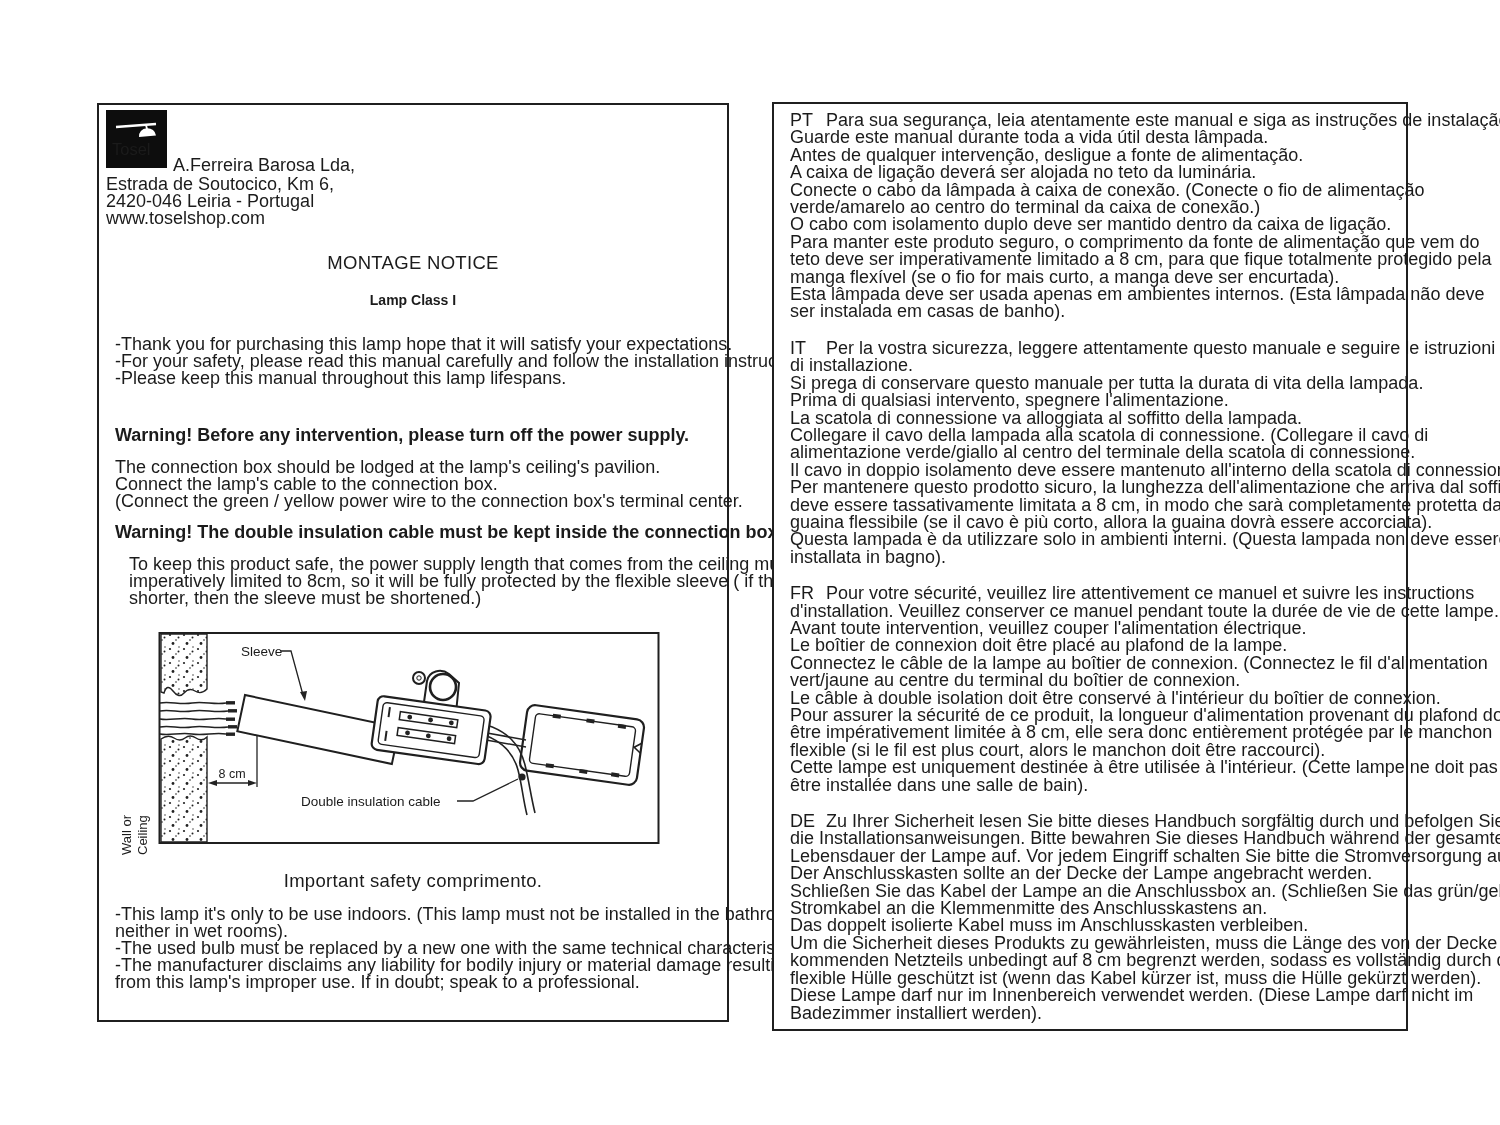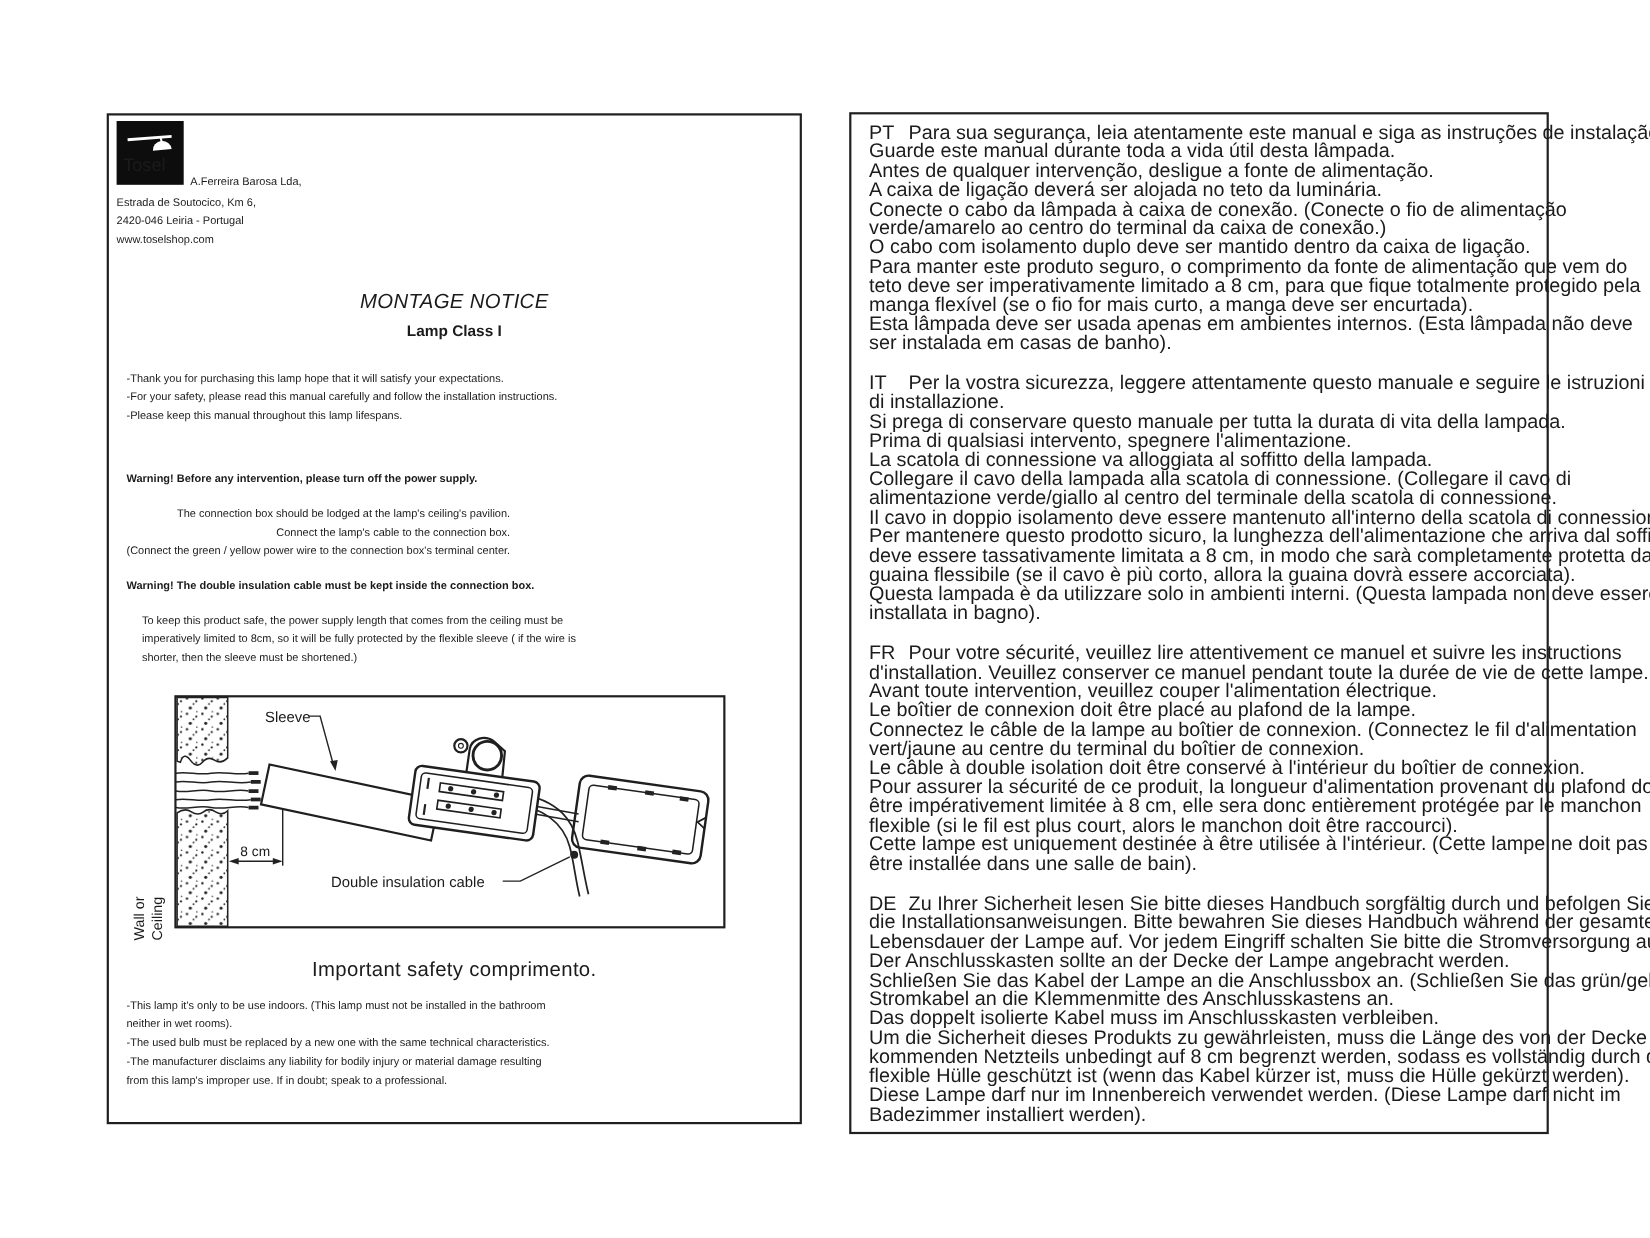--- a/index.html
+++ b/index.html
@@ -5,21 +5,21 @@
   html,body{margin:0;padding:0;}
   body{
     width:1500px;height:1125px;position:relative;background:#ffffff;
     font-family:"Liberation Sans","DejaVu Sans",sans-serif;color:#1b1b1b;
     -webkit-font-smoothing:antialiased;
   }
   .panel{position:absolute;background:#fff;border:2px solid #1f1f1f;box-sizing:border-box;}
   .panel-left{left:97px;top:103px;width:632px;height:919px;}
   .panel-right{left:772px;top:102px;width:636px;height:929px;}
   .abs{position:absolute;}
-  .body-text{font-size:10px;line-height:17px;white-space:pre;}
+  .body-text{font-size:18px;line-height:17px;white-space:pre;}
   .bold{font-weight:bold;}
   .center{left:0;right:0;text-align:center;}
   .h-large{font-size:18.5px;letter-spacing:.3px;}
   .h-sub{font-size:14px;font-weight:bold;text-align:center;}
   
   .logo-box{width:61px;height:58px;background:#0d0d0d;}
   
   .lang-flow{padding:8px 14px 0 16px;font-size:18px;line-height:17.4px;}
   .lang-section{margin-bottom:19px;}
   .lang-first{white-space:pre;}
@@ -45,31 +45,31 @@
         <path d="M33,27 a8.5,8 0 0 1 17,-1.5 z" fill="#fff"></path>
         <text x="6" y="45" font-size="16.5" fill="#fff">Tosel</text>
       </svg>
     </div>
     <div class="abs body-text" style="left:74px;top:52px;">A.Ferreira Barosa Lda,</div>
     <div class="abs body-text" style="left:7px;top:71px;">Estrada de Soutocico, Km 6,</div>
     <div class="abs body-text" style="left:7px;top:88px;">2420-046 Leiria - Portugal</div>
     <div class="abs body-text" style="left:7px;top:105px;">www.toselshop.com</div>
   </div>
 
-  <div class="abs center h-large" style="top:158px;font-style:italic;">MONTAGE NOTICE</div>
+  <div class="abs center h-large" style="top:147px;">MONTAGE NOTICE</div>
   <div class="abs center h-sub" style="top:187px;">Lamp Class I</div>
 
   <div class="abs body-text" style="left:16px;top:231px;">-Thank you for purchasing this lamp hope that it will satisfy your expectations.
 -For your safety, please read this manual carefully and follow the installation instructions.
 -Please keep this manual throughout this lamp lifespans.</div>
 
 
   <div class="abs body-text bold" style="left:16px;top:322px;">Warning! Before any intervention, please turn off the power supply.</div>
 
-  <div class="abs body-text" style="left:16px;top:354px;text-align:right;">The connection box should be lodged at the lamp's ceiling's pavilion.
+  <div class="abs body-text" style="left:16px;top:354px;">The connection box should be lodged at the lamp's ceiling's pavilion.
 Connect the lamp's cable to the connection box.
 (Connect the green / yellow power wire to the connection box's terminal center.</div>
 
   <div class="abs body-text bold" style="left:16px;top:419px;">Warning! The double insulation cable must be kept inside the connection box.</div>
 
   <div class="abs body-text" style="left:30px;top:451px;">To keep this product safe, the power supply length that comes from the ceiling must be
 imperatively limited to 8cm, so it will be fully protected by the flexible sleeve ( if the wire is
 shorter, then the sleeve must be shortened.)</div>
 
   <div class="abs" style="left:12px;top:526px;">

